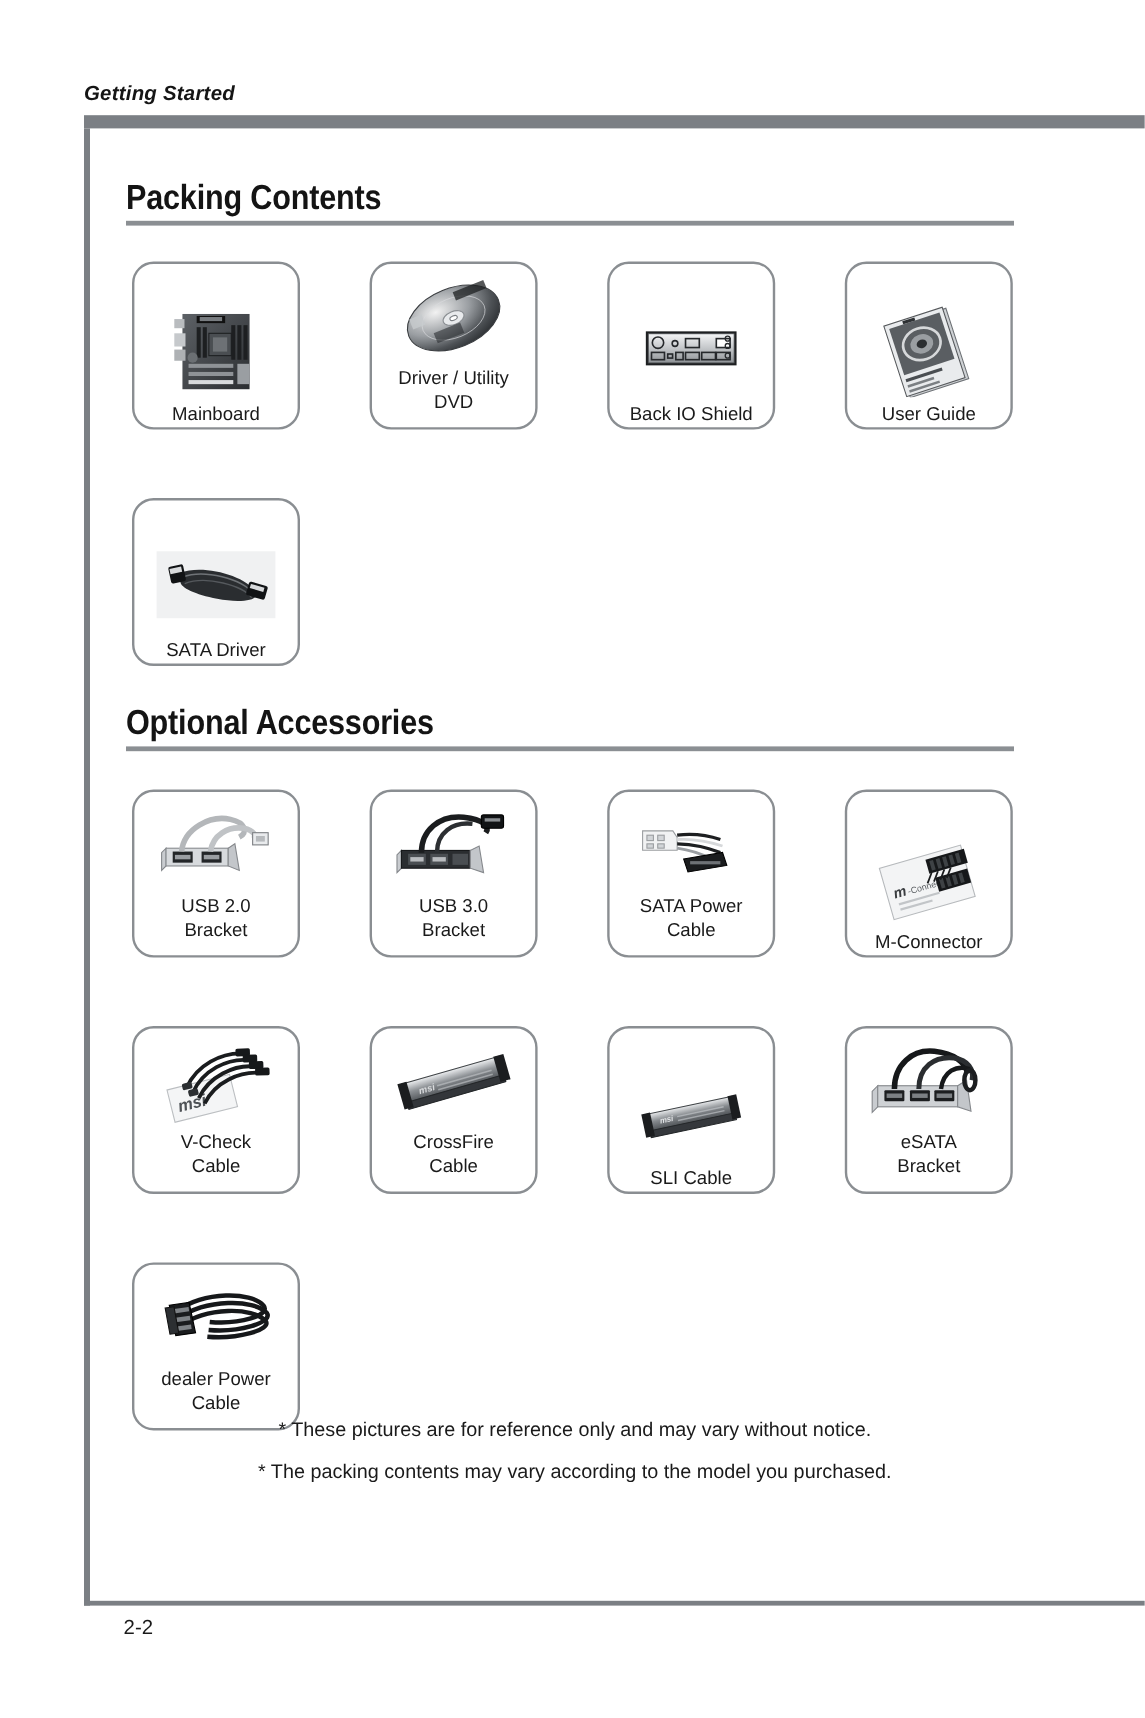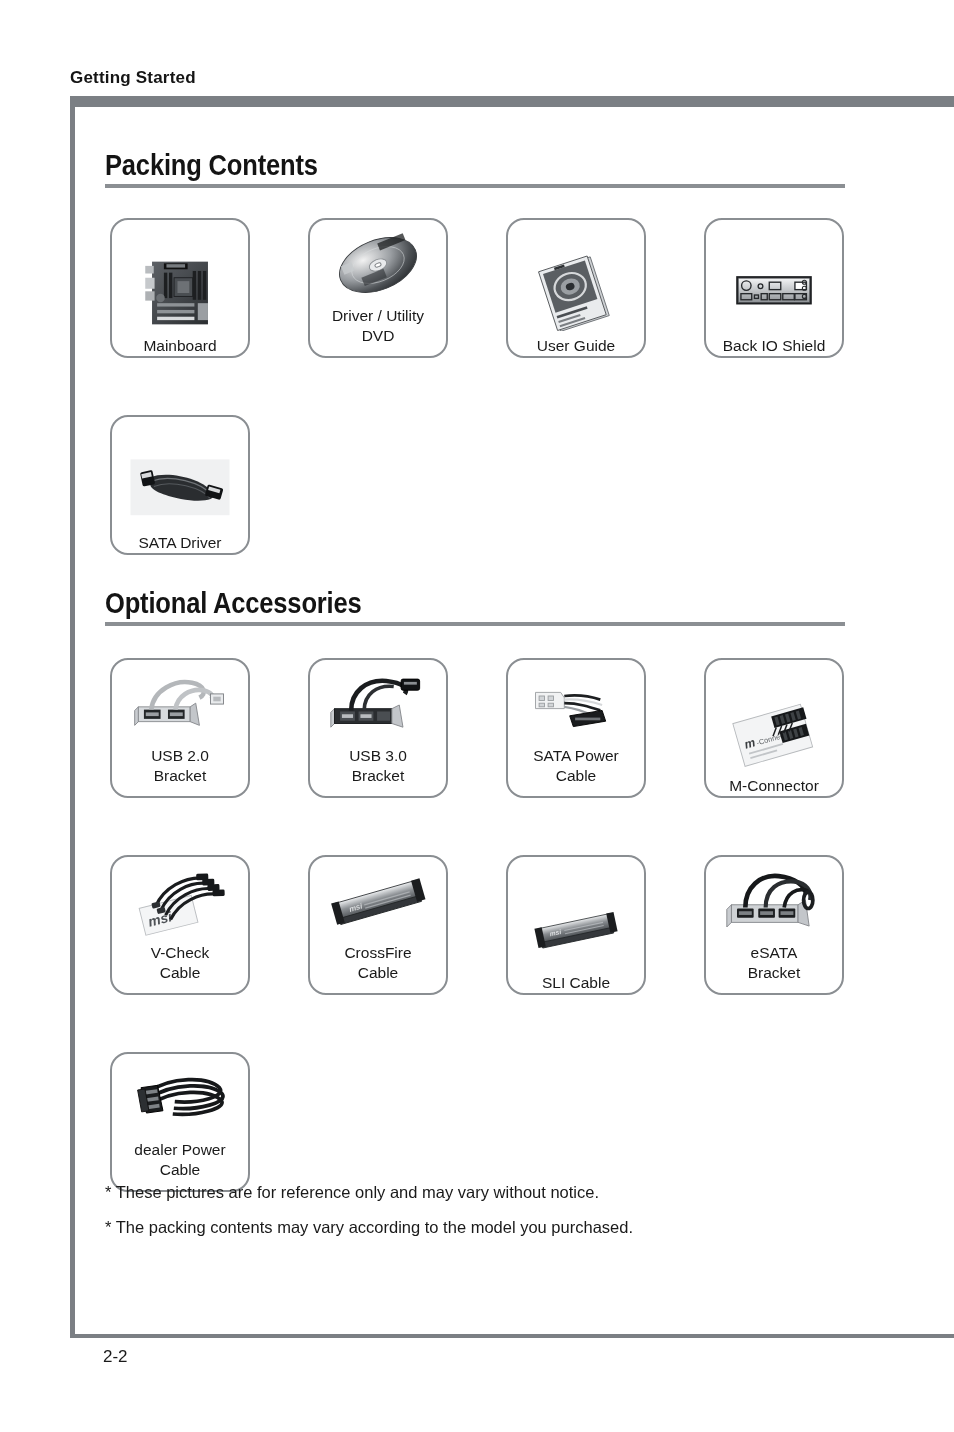--- a/index.html
+++ b/index.html
@@ -19,20 +19,21 @@
   
   .running-head {
     position: absolute;
     left: 70px;
     top: 68px;
     font-size: 17px;
     font-weight: bold;
     letter-spacing: 0.2px;
     color: #151515;
     white-space: nowrap;
+    font-style: italic;
   }
   .top-bar {
     position: absolute;
     left: 70px;
     top: 96px;
     width: 884px;
     height: 11px;
     background: #7b7f84;
   }
   .left-rule {
@@ -135,20 +136,21 @@
     position: absolute;
     left: 105px;
     top: 1182px;
     width: 748px;
   }
   .note {
     font-size: 16.5px;
     line-height: 1.32;
     color: #1a1a1a;
     margin-bottom: 13px;
+    text-align: center;
   }
 </style>
 </head>
 <body>
 
 <div class="running-head">Getting Started</div>
 <div class="top-bar"></div>
 <div class="left-rule"></div>
 <div class="bottom-rule"></div>
 <div class="page-number">2-2</div>
@@ -209,39 +211,20 @@
       <rect x="-38" y="-14" width="12" height="10" fill="#c7cacd" opacity="0.8"></rect>
       <rect x="-22" y="6" width="26" height="10" fill="#2c2f32" opacity="0.6"></rect>
     </g>
   </svg>
       </div>
       <div class="item-label">Driver / Utility
 DVD</div>
     </div>
     <div class="item single-line">
       <div class="thumb">
-        <svg viewBox="0 0 118 80" width="104" height="76">
-    <g transform="translate(59,40) rotate(-18)">
-      <rect x="-30" y="-34" width="58" height="70" fill="#cfd2d5" stroke="#6e7276"></rect>
-      <rect x="-33" y="-36" width="58" height="70" fill="#e9ebed" stroke="#55585b"></rect>
-      <rect x="-29" y="-32" width="50" height="46" fill="#5a5e62"></rect>
-      <ellipse cx="-4" cy="-9" rx="18" ry="15" fill="none" stroke="#d6d8da" stroke-width="2.5"></ellipse>
-      <ellipse cx="-4" cy="-9" rx="11" ry="9" fill="#9a9ea2"></ellipse>
-      <ellipse cx="-4" cy="-9" rx="5" ry="4" fill="#2b2e31"></ellipse>
-      <rect x="-29" y="18" width="36" height="3" fill="#4a4e52"></rect>
-      <rect x="-29" y="24" width="26" height="2.4" fill="#7b7f83"></rect>
-      <rect x="-29" y="29" width="30" height="2.4" fill="#7b7f83"></rect>
-      <rect x="-15" y="-35" width="12" height="3" fill="#2e3134"></rect>
-    </g>
-  </svg>
-      </div>
-      <div class="item-label">User Guide</div>
-    </div>
-    <div class="item single-line">
-      <div class="thumb">
         <svg viewBox="0 0 118 80" width="116" height="54">
     <defs>
             <linearGradient id="shg" x1="0" y1="0" x2="0" y2="1">
       <stop offset="0" stop-color="#f4f5f6"></stop>
               <stop offset="0.5" stop-color="#c3c6c9"></stop>
       <stop offset="1" stop-color="#8e9296"></stop>
             </linearGradient>
           </defs>
     <rect x="3" y="15" width="112" height="42" fill="#1d1f21"></rect>
     <rect x="6" y="18" width="106" height="36" fill="url(#shg)" stroke="#4a4d50"></rect>
@@ -257,20 +240,39 @@
     <rect x="90" y="41" width="17" height="9" fill="none" stroke="#26292c" stroke-width="2"></rect>
     <circle cx="104" cy="24" r="3" fill="none" stroke="#26292c" stroke-width="1.6"></circle>
     <circle cx="104" cy="33" r="3" fill="none" stroke="#26292c" stroke-width="1.6"></circle>
     <circle cx="104" cy="45" r="3" fill="none" stroke="#26292c" stroke-width="1.6"></circle>
   </svg>
       </div>
       <div class="item-label">Back IO Shield</div>
     </div>
     <div class="item single-line">
       <div class="thumb">
+        <svg viewBox="0 0 118 80" width="104" height="76">
+    <g transform="translate(59,40) rotate(-18)">
+      <rect x="-30" y="-34" width="58" height="70" fill="#cfd2d5" stroke="#6e7276"></rect>
+      <rect x="-33" y="-36" width="58" height="70" fill="#e9ebed" stroke="#55585b"></rect>
+      <rect x="-29" y="-32" width="50" height="46" fill="#5a5e62"></rect>
+      <ellipse cx="-4" cy="-9" rx="18" ry="15" fill="none" stroke="#d6d8da" stroke-width="2.5"></ellipse>
+      <ellipse cx="-4" cy="-9" rx="11" ry="9" fill="#9a9ea2"></ellipse>
+      <ellipse cx="-4" cy="-9" rx="5" ry="4" fill="#2b2e31"></ellipse>
+      <rect x="-29" y="18" width="36" height="3" fill="#4a4e52"></rect>
+      <rect x="-29" y="24" width="26" height="2.4" fill="#7b7f83"></rect>
+      <rect x="-29" y="29" width="30" height="2.4" fill="#7b7f83"></rect>
+      <rect x="-15" y="-35" width="12" height="3" fill="#2e3134"></rect>
+    </g>
+  </svg>
+      </div>
+      <div class="item-label">User Guide</div>
+    </div>
+    <div class="item single-line">
+      <div class="thumb">
         <svg viewBox="0 0 118 80" width="112" height="72">
     <rect x="4" y="6" width="110" height="62" fill="#f0f1f2"></rect>
     <path d="M26 26 C 46 18, 86 28, 96 44 C 100 52, 80 54, 60 50 C 40 46, 26 40, 26 34 Z" fill="#2a2d30"></path>
     <path d="M28 30 C 48 22, 84 32, 93 45" fill="none" stroke="#6f7377" stroke-width="1.4"></path>
     <path d="M30 36 C 50 28, 84 38, 92 49" fill="none" stroke="#55595d" stroke-width="1.2"></path>
     <rect x="16" y="19" width="14" height="16" rx="2" fill="#111315" transform="rotate(-12 23 27)"></rect>
     <rect x="17" y="21" width="11" height="5" fill="#d8dadc" transform="rotate(-12 23 27)"></rect>
     <rect x="88" y="36" width="18" height="13" rx="2" fill="#111315" transform="rotate(16 97 42)"></rect>
     <rect x="90" y="38" width="13" height="4" fill="#d8dadc" transform="rotate(16 97 42)"></rect>
   </svg>

